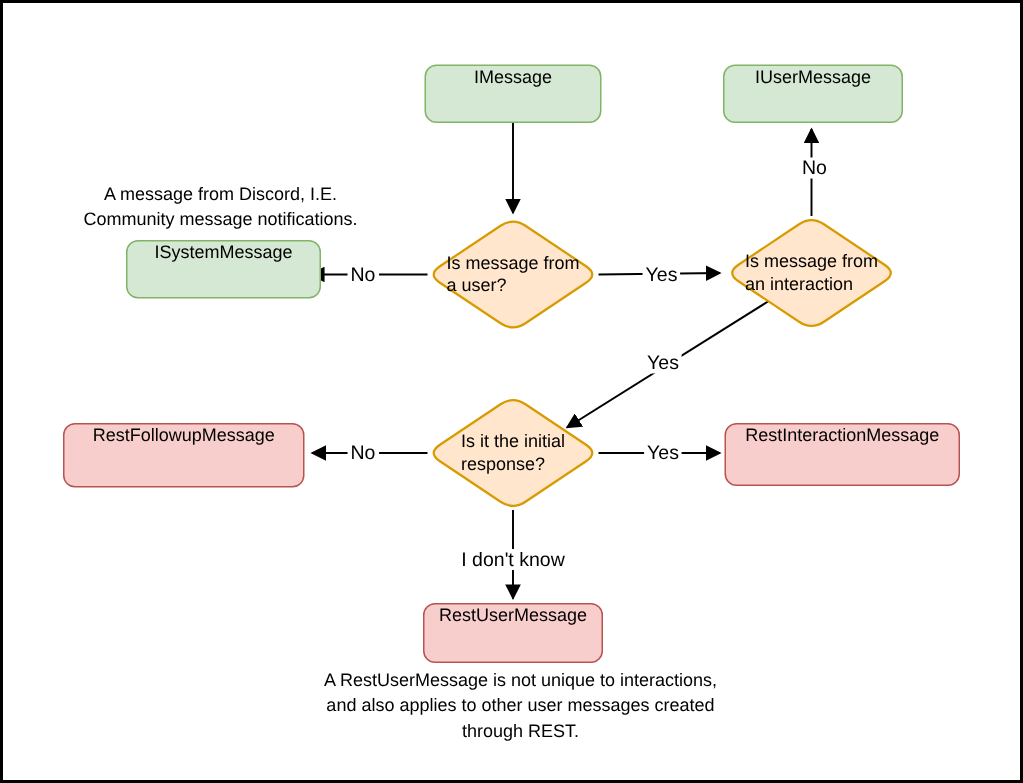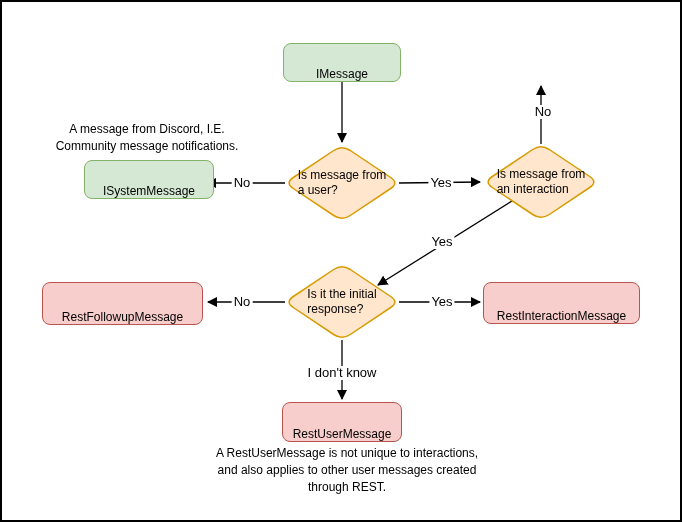--- a/index.html
+++ b/index.html
@@ -13,21 +13,21 @@
     font-family: "Liberation Sans", sans-serif;
     color: #000000;
     overflow: hidden;
   }
   #edges-layer { position:absolute; left:0; top:0; }
   .node {
     position: absolute;
     box-sizing: border-box;
     border-radius: 8px;
     display: flex;
-    align-items: flex-end;
+    align-items: flex-start;
     justify-content: center;
     font-size: 12px;
     text-align: center;
   }
   .node.green { background:#d5e8d4; border:1.5px solid #82b366; }
   .node.red   { background:#f8cecc; border:1.5px solid #b85450; }
   .dtext {
     position: absolute;
     display: flex;
     align-items: center;
@@ -77,20 +77,23 @@
     <line class="edge" x1="340" y1="338" x2="340" y2="397" marker-end="url(#arrow)"></line>
 
     <path class="diamond" d="M348.3,148.5 L388.7,175.5 Q397,181 388.7,186.5 L348.3,213.5 Q340,219 331.7,213.5 L291.3,186.5 Q283,181 291.3,175.5 L331.7,148.5 Q340,143 348.3,148.5 Z"></path>
     <path class="diamond" d="M547.3,147.5 L587.7,174.5 Q596,180 587.7,185.5 L547.3,212.5 Q539,218 530.7,212.5 L490.3,185.5 Q482,180 490.3,174.5 L530.7,147.5 Q539,142 547.3,147.5 Z"></path>
     <path class="diamond" d="M348.3,267.5 L388.7,294.5 Q397,300 388.7,305.5 L348.3,332.5 Q340,338 331.7,332.5 L291.3,305.5 Q283,300 291.3,294.5 L331.7,267.5 Q340,262 348.3,267.5 Z"></path>
   </svg>
 
   <div class="node green" style="left:281px;top:41px;width:118px;height:39px">
     <span>IMessage</span>
   </div>
+  <div class="node green" style="left:480px;top:41px;width:120px;height:39px">
+    <span>IUserMessage</span>
+  </div>
   <div class="node green" style="left:82px;top:158px;width:130px;height:39px">
     <span>ISystemMessage</span>
   </div>
   <div class="node red" style="left:40px;top:280px;width:161px;height:43px">
     <span>RestFollowupMessage</span>
   </div>
   <div class="node red" style="left:481px;top:280px;width:157px;height:42px">
     <span>RestInteractionMessage</span>
   </div>
   <div class="node red" style="left:280px;top:400px;width:120px;height:40px">

